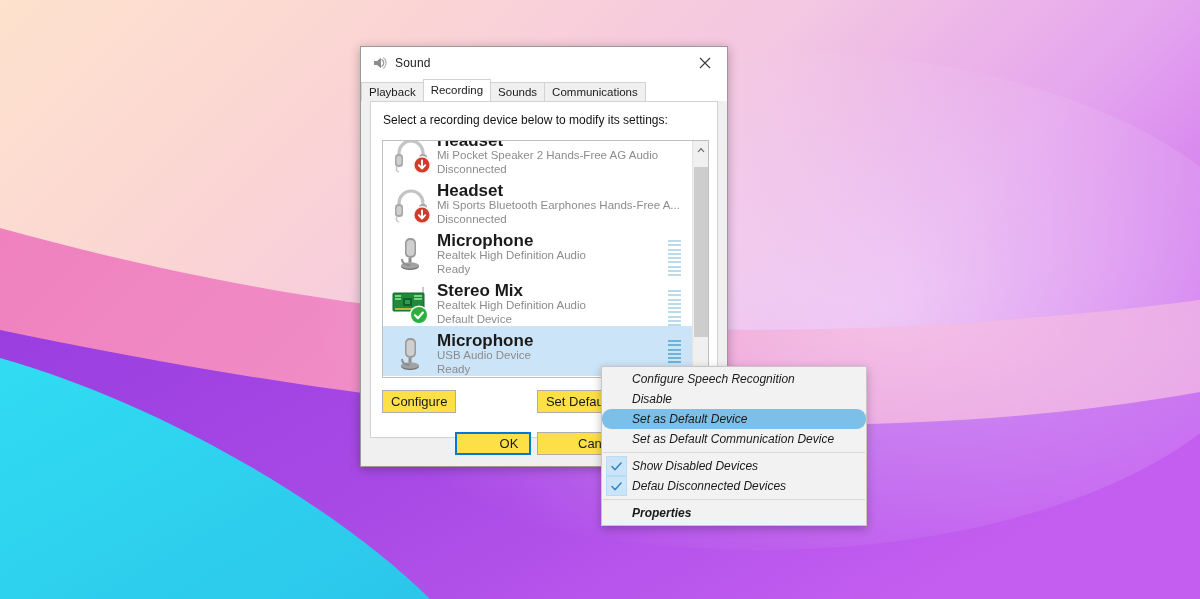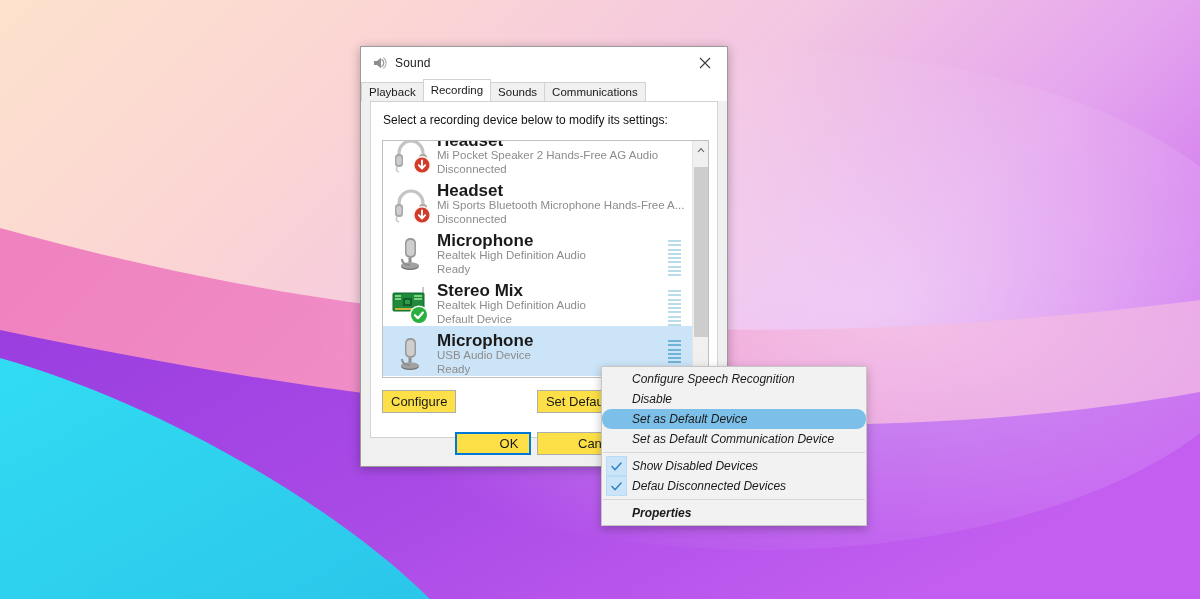--- a/index.html
+++ b/index.html
@@ -352,21 +352,21 @@
                 <rect x="7.5" y="24" width="5" height="9" rx="2.3" fill="#cfcfcf"></rect>
                 <rect x="31.5" y="24" width="5" height="9" rx="2.3" fill="#cfcfcf"></rect>
                 <path d="M8 34c-1 4-1 5 2 6" stroke="#c8c8c8" stroke-width="1.6" fill="none"></path>
                 <circle cx="33" cy="33" r="9" fill="#fdf4f2"></circle>
                 <circle cx="33" cy="33" r="7.5" fill="#d13b2a"></circle>
                 <path d="M33 28.5v6.5M29.8 33.2L33 36.6l3.2-3.4" stroke="#fff" stroke-width="1.9" fill="none" stroke-linecap="round" stroke-linejoin="round"></path>
               </svg>
             </div>
             <div class="dev-text">
               <div class="dev-name">Headset</div>
-              <div class="dev-desc">Mi Sports Bluetooth Microphone Hands-Free A...</div>
+              <div class="dev-desc">Mi Sports Bluetooth Earphones Hands-Free A...</div>
               <div class="dev-state">Disconnected</div>
             </div>
           </div>
 
           <div class="device-row">
             <div class="dev-icon">
               <svg width="44" height="44" viewBox="0 0 44 44">
                 <rect x="16" y="6" width="11" height="20" rx="5" fill="#9a9a9a"></rect>
                 <rect x="17.5" y="8" width="8" height="16" rx="4" fill="#cfcfcf"></rect>
                 <path d="M21 26v6" stroke="#8d8d8d" stroke-width="3"></path>

